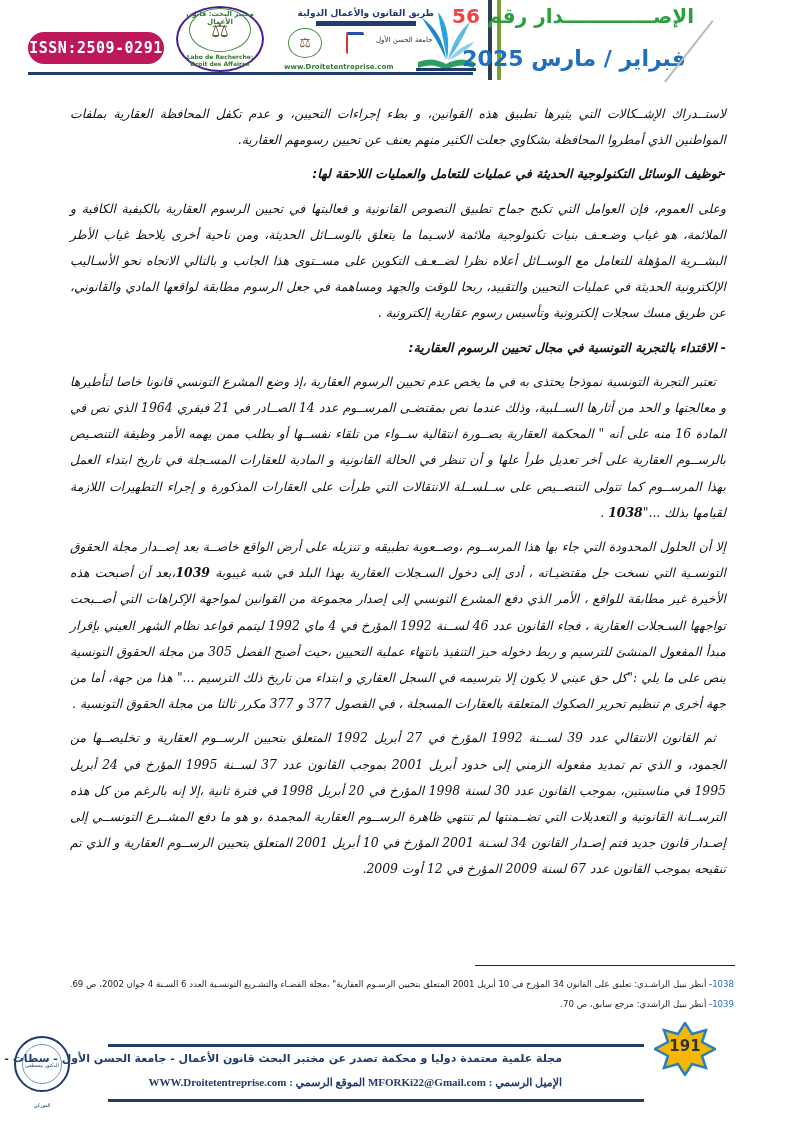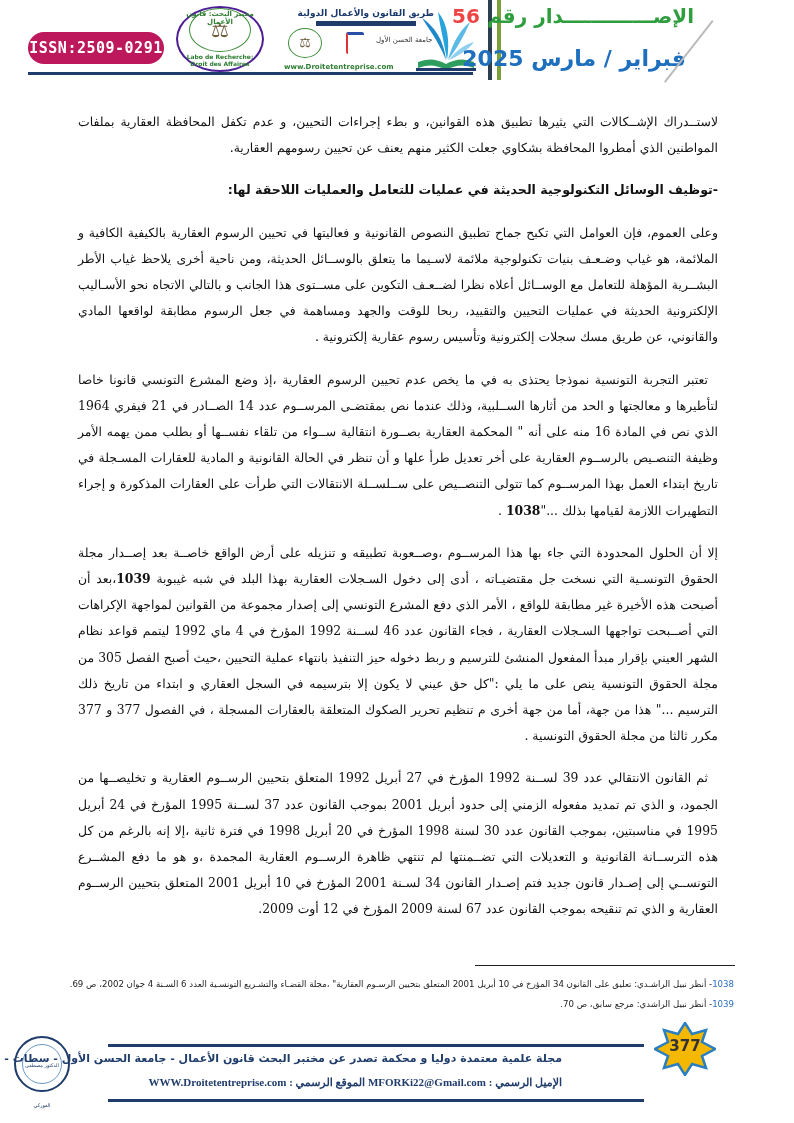--- a/index.html
+++ b/index.html
@@ -78,21 +78,21 @@
     position: absolute; left: 712px; top: 20px; width: 2px; height: 78px; background: #bbb;
     transform: rotate(38deg); transform-origin: top left;
   }
 
   
   .content {
     position: absolute; left: 62px; top: 93px; width: 672px;
     direction: rtl; text-align: justify;
     font-family: "DejaVu Serif", serif; font-size: 12.4px; line-height: 26.2px; color: #111;
   }
-  .content p { margin: 16px; }
+  .content p { margin: 8px; font-style: italic; }
   .content .indent { text-indent: 10px; }
   .content .heading { font-weight: bold; font-family: "DejaVu Sans", sans-serif; font-size: 12.6px; }
   .content b.ref { font-weight: bold; }
 
   
   .fn-rule { position: absolute; left: 475px; top: 965px; width: 260px; height: 1px; background: #222; }
   .footnotes {
     position: absolute; left: 62px; top: 974px; width: 672px;
     direction: rtl; text-align: justify;
     font-family: "DejaVu Sans", sans-serif; font-size: 8.6px; line-height: 20px; color: #222;
@@ -163,20 +163,21 @@
     <span class="num">56</span>
   </div>
   <div class="date-line">فبراير / مارس 2025</div>
   <div class="slash-deco"></div>
 </div>
 
 <div class="content">
   <p>لاستــدراك الإشــكالات التي يثيرها تطبيق هذه القوانين، و بطء إجراءات التحيين، و عدم تكفل المحافظة العقارية بملفات المواطنين الذي أمطروا المحافظة بشكاوي جعلت الكثير منهم يعنف عن تحيين رسومهم العقارية.</p>
   <p class="heading">-توظيف الوسائل التكنولوجية الحديثة في عمليات للتعامل والعمليات اللاحقة لها:</p>
   <p>وعلى العموم، فإن العوامل التي تكبح جماح تطبيق النصوص القانونية و فعاليتها في تحيين الرسوم العقارية بالكيفية الكافية و الملائمة، هو غياب وضـعـف بنيات تكنولوجية ملائمة لاسـيما ما يتعلق بالوســائل الحديثة، ومن ناحية أخرى يلاحظ غياب الأطر البشــرية المؤهلة للتعامل مع الوســائل أعلاه نظرا لضــعـف التكوين على مســتوى هذا الجانب و بالتالي الاتجاه نحو الأسـاليب الإلكترونية الحديثة في عمليات التحيين والتقييد، ربحا للوقت والجهد ومساهمة في جعل الرسوم مطابقة لواقعها المادي والقانوني، عن طريق مسك سجلات إلكترونية وتأسيس رسوم عقارية إلكترونية .</p>
+  <p class="heading">- الاقتداء بالتجربة التونسية في مجال تحيين الرسوم العقارية:</p>
   <p class="indent"><span>تعتبر التجربة التونسية نموذجا يحتذى به في ما يخص عدم تحيين الرسوم العقارية ،إذ وضع المشرع التونسي قانونا خاصا لتأطيرها و معالجتها و الحد من أثارها الســلبية، وذلك عندما نص بمقتضـى المرســوم عدد 14 الصــادر في 21 فيفري 1964 الذي نص في المادة 16 منه على أنه " المحكمة العقارية بصــورة انتقالية ســواء من تلقاء نفســها أو بطلب ممن يهمه الأمر وظيفة التنصـيص بالرســوم العقارية على أخر تعديل طرأ علها و أن تنظر في الحالة القانونية و المادية للعقارات المسـجلة في تاريخ ابتداء العمل بهذا المرســوم كما تتولى التنصــيص على ســلســلة الانتقالات التي طرأت على العقارات المذكورة و إجراء التطهيرات اللازمة لقيامها بذلك ..."</span><b class="ref">1038</b><span> .</span></p>
   <p><span>إلا أن الحلول المحدودة التي جاء بها هذا المرســوم ،وصــعوبة تطبيقه و تنزيله على أرض الواقع خاصــة بعد إصــدار مجلة الحقوق التونسـية التي نسخت جل مقتضيـاته ، أدى إلى دخول السـجلات العقارية بهذا البلد في شبه غيبوبة </span><b class="ref">1039</b><span>،بعد أن أصبحت هذه الأخيرة غير مطابقة للواقع ، الأمر الذي دفع المشرع التونسي إلى إصدار مجموعة من القوانين لمواجهة الإكراهات التي أصــبحت تواجهها السـجلات العقارية ، فجاء القانون عدد 46 لســنة 1992 المؤرخ في 4 ماي 1992 ليتمم قواعد نظام الشهر العيني بإقرار مبدأ المفعول المنشئ للترسيم و ربط دخوله حيز التنفيذ بانتهاء عملية التحيين ،حيث أصبح الفصل 305 من مجلة الحقوق التونسية ينص على ما يلي :"كل حق عيني لا يكون إلا بترسيمه في السجل العقاري و ابتداء من تاريخ ذلك الترسيم ..." هذا من جهة، أما من جهة أخرى م تنظيم تحرير الصكوك المتعلقة بالعقارات المسجلة ، في الفصول 377 و 377 مكرر ثالثا من مجلة الحقوق التونسية .</span></p>
   <p class="indent">ثم القانون الانتقالي عدد 39 لســنة 1992 المؤرخ في 27 أبريل 1992 المتعلق بتحيين الرســوم العقارية و تخليصــها من الجمود، و الذي تم تمديد مفعوله الزمني إلى حدود أبريل 2001 بموجب القانون عدد 37 لســنة 1995 المؤرخ في 24 أبريل 1995 في مناسبتين، بموجب القانون عدد 30 لسنة 1998 المؤرخ في 20 أبريل 1998 في فترة ثانية ،إلا إنه بالرغم من كل هذه الترســانة القانونية و التعديلات التي تضــمنتها لم تنتهي ظاهرة الرســوم العقارية المجمدة ،و هو ما دفع المشــرع التونســي إلى إصـدار قانون جديد فتم إصـدار القانون 34 لسـنة 2001 المؤرخ في 10 أبريل 2001 المتعلق بتحيين الرســوم العقارية و الذي تم تنقيحه بموجب القانون عدد 67 لسنة 2009 المؤرخ في 12 أوت 2009.</p>
 </div>
 
 <div class="fn-rule"></div>
 <div class="footnotes">
   <p><span class="fnnum">1038</span><span>- أنظر نبيل الراشـدي: تعليق على القانون 34 المؤرخ في 10 أبريل 2001 المتعلق بتحيين الرسـوم العقارية" ،مجلة القضـاء والتشـريع التونسـية العدد 6 السـنة 4 جوان 2002، ص 69.</span></p>
   <p><span class="fnnum">1039</span><span>- أنظر نبيل الراشدي: مرجع سابق، ص 70.</span></p>
 </div>
@@ -185,13 +186,13 @@
   <div class="inner">الدكتور مصطفى الفوركي</div>
 </div>
 <div class="footer-rule-top"></div>
 <div class="footer-line1">مجلة علمية معتمدة دوليا و محكمة تصدر عن مختبر البحث قانون الأعمال - جامعة الحسن الأول - سطات - المغرب</div>
 <div class="footer-line2">الإميل الرسمي : MFORKi22@Gmail.com الموقع الرسمي : WWW.Droitetentreprise.com</div>
 <div class="footer-rule-bot"></div>
 
 <svg class="page-star" viewBox="0 0 62 54">
   <polygon points="31,1 38,12 52,8 48,20 61,27 48,34 52,46 38,42 31,53 24,42 10,46 14,34 1,27 14,20 10,8 24,12" fill="#f5b800" stroke="#2a7fc0" stroke-width="2.5"></polygon>
 </svg>
-<div class="page-num">377</div>
+<div class="page-num">191</div>
 
 </body></html>

